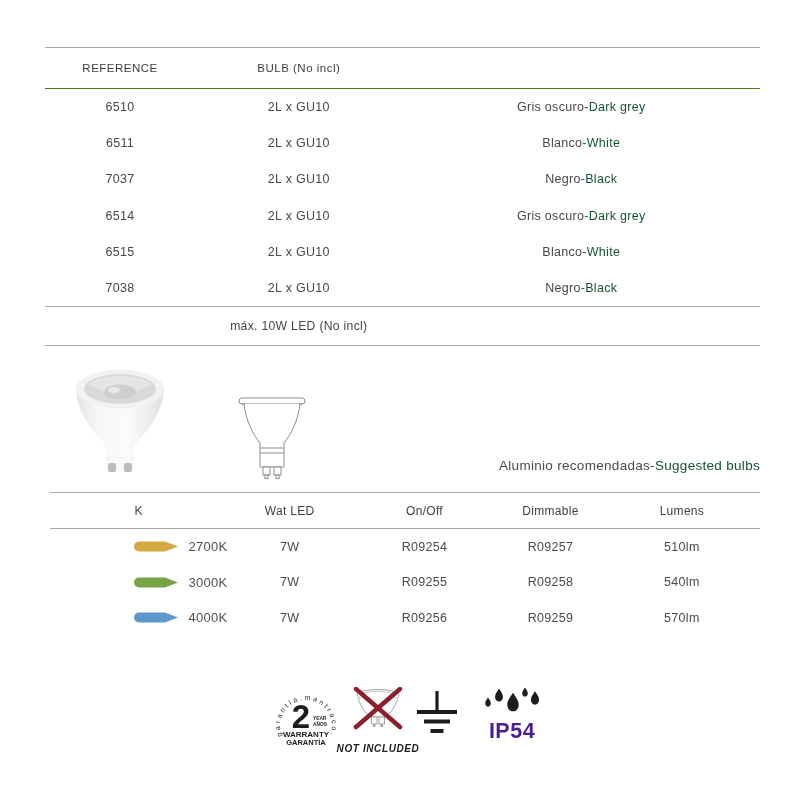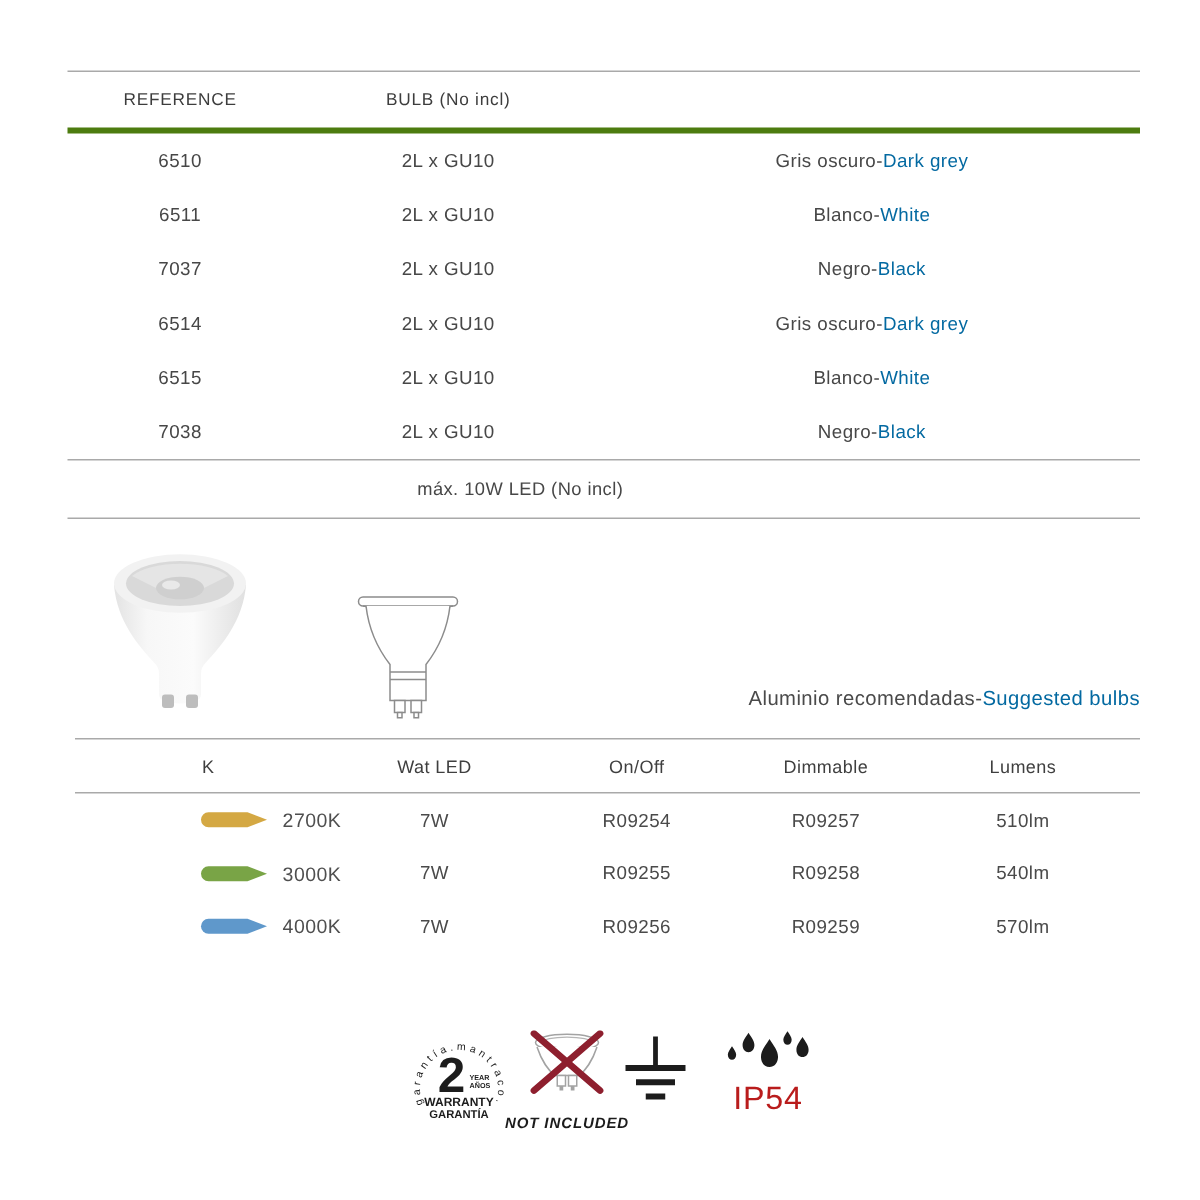--- a/index.html
+++ b/index.html
@@ -5,27 +5,27 @@
   * { margin:0; padding:0; box-sizing:border-box; }
   html,body { background:#fff; }
   .page {
     position:relative; width:800px; height:800px; background:#ffffff;
     font-family:"Liberation Sans", sans-serif; color:#474747; overflow:hidden;
   }
 
   
   .t1 { position:absolute; left:45px; top:47px; width:715px; border-top:1px solid #a9a9a9; }
   .t1 .row { display:grid; grid-template-columns:21% 29% 50%; align-items:center; }
-  .t1 .row.header { height:41px; border-bottom:4px solid #4d7c0f; }
+  .t1 .row.header { height:41px; border-bottom:1px solid #4d7c0f; }
   .t1 .row.data { height:36.2px; }
-  .t1 .row.footer { height:40px; border-top:1px solid #a9a9a9; border-bottom:1px solid #a9a9a9;gap:48px; }
+  .t1 .row.footer { height:40px; border-top:1px solid #a9a9a9; border-bottom:1px solid #a9a9a9; }
   .t1 .cell { text-align:center; font-size:12.5px; letter-spacing:0.3px; color:#474747; white-space:nowrap; }
   .t1 .row.header .cell { font-size:11.5px; letter-spacing:0.5px; color:#3d3d3d; }
   .t1 .row.footer .cell { font-size:12.2px; }
-  .muted { color:#0369a1; }
+  .muted { color:#14532d; }
 
   
   .bulb-photo { position:absolute; left:74px; top:366px; }
   .bulb-drawing { position:absolute; left:238px; top:391px; }
 
   
   .bulbs-title { position:absolute; right:40px; top:458px; font-size:13.5px; letter-spacing:0.3px; color:#4a4a4a; white-space:nowrap; }
   .t2 { position:absolute; left:50px; top:492px; width:710px; border-top:1px solid #a9a9a9; }
   .t2 .row { display:grid; grid-template-columns:25% 17.5% 20.5% 15% 22%; align-items:center; }
   .t2 .row.header { height:36px; border-bottom:1px solid #a9a9a9; }
@@ -35,21 +35,21 @@
   .t2 .kcell { display:flex; align-items:center; justify-content:flex-end; padding-left:7px; text-align:left; }
   .k-arrow { display:inline-flex; line-height:0; }
   .k-label { margin-left:9px; font-size:13px; color:#4f4f4f; }
 
   
   .stamp { position:absolute; left:271px; top:683px; }
   .not-included { position:absolute; left:326px; top:687px; width:104px; text-align:center;font-style:italic; }
   .not-included .label { margin-top:7px; font-size:10px; font-weight:bold; letter-spacing:0.6px; color:#1c1c1c; white-space:nowrap; }
   .ground { position:absolute; left:416px; top:690px; }
   .ip54 { position:absolute; left:482px; top:685px; width:60px; text-align:center; }
-  .ip54 .label { margin-top:0; font-size:21.5px; font-weight:normal; letter-spacing:0.5px; color:#b91c1c; }
+  .ip54 .label { margin-top:0; font-size:21.5px; font-weight:bold; letter-spacing:0.5px; color:#4c1d95; }
 </style>
 </head>
 <body>
 
 <div class="page">
 
   <section class="t1">
     <div class="row header">
       <div class="cell">REFERENCE</div>
       <div class="cell">BULB (No incl)</div>

